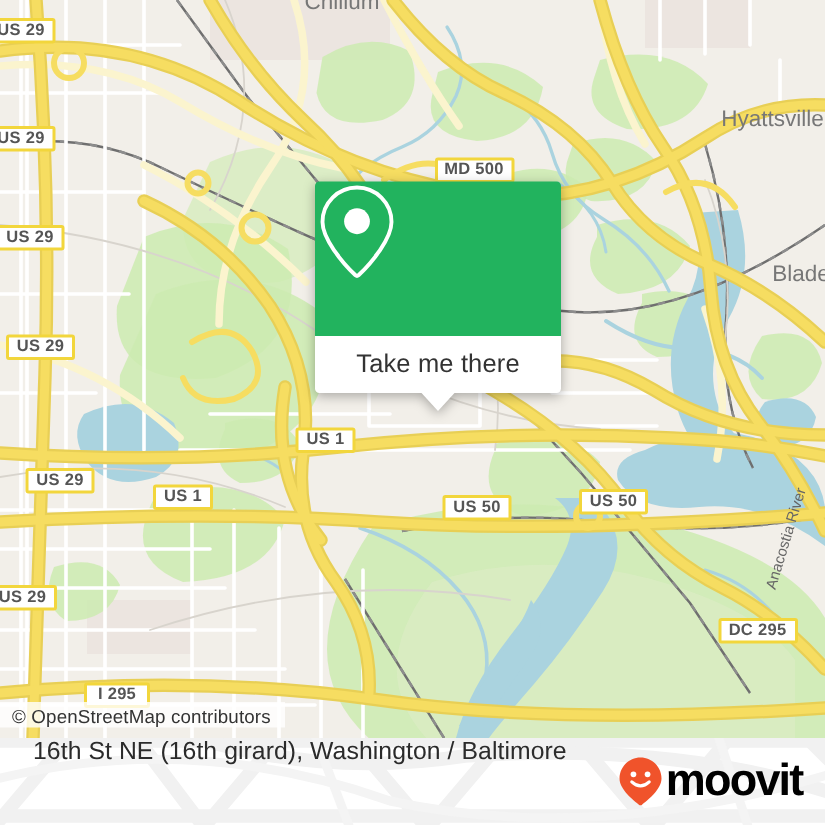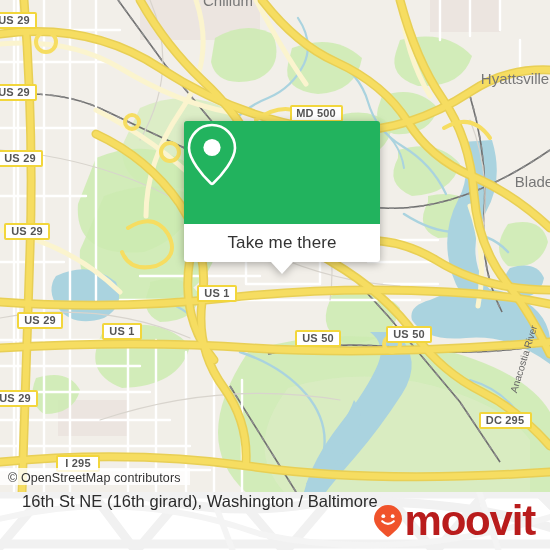--- a/index.html
+++ b/index.html
@@ -28,22 +28,22 @@
     font-size: 12.5px;
     color: #333333;
     letter-spacing: .1px;
     white-space: nowrap;
     z-index: 40;
   }
 
   
   #popup {
     position: absolute;
-    left: 184px; top: 121px;
-    width: 196px;
+    left: 210px; top: 121px;
+    width: 164px;
     z-index: 60;
     filter: drop-shadow(0 2px 4px rgba(0,0,0,0.30));
   }
   #popup-head {
     height: 103px;
     background: #22b35e;
     border-radius: 3px 3px 0 0;
     display: flex; align-items: center; justify-content: center;
   }
   #popup-foot {
@@ -91,23 +91,23 @@
     color: #2b2b2b;
     letter-spacing: .05px;
     white-space: nowrap;
   }
   #brand {
     position: absolute; right: 15px; top: 50%;
     transform: translateY(-50%);
     display: flex; align-items: center; gap: 2px;
   }
   #brand-word {
-    font-size: 42px;
+    font-size: 30px;
     font-weight: bold;
-    color: #b91c1c;
+    color: #000000;
     letter-spacing: -1.2px;
     line-height: 1;
   }
 </style>
 </head>
 <body>
 
 <div id="app">
 
   <div id="map">

